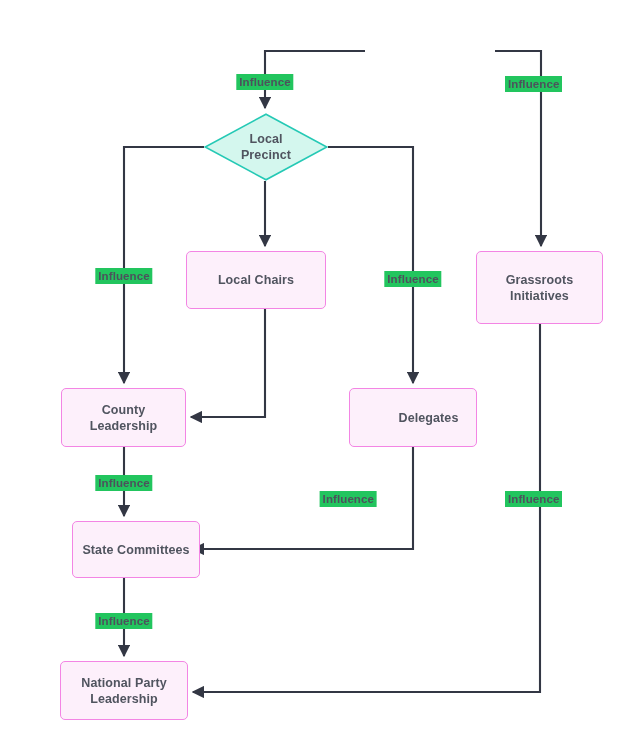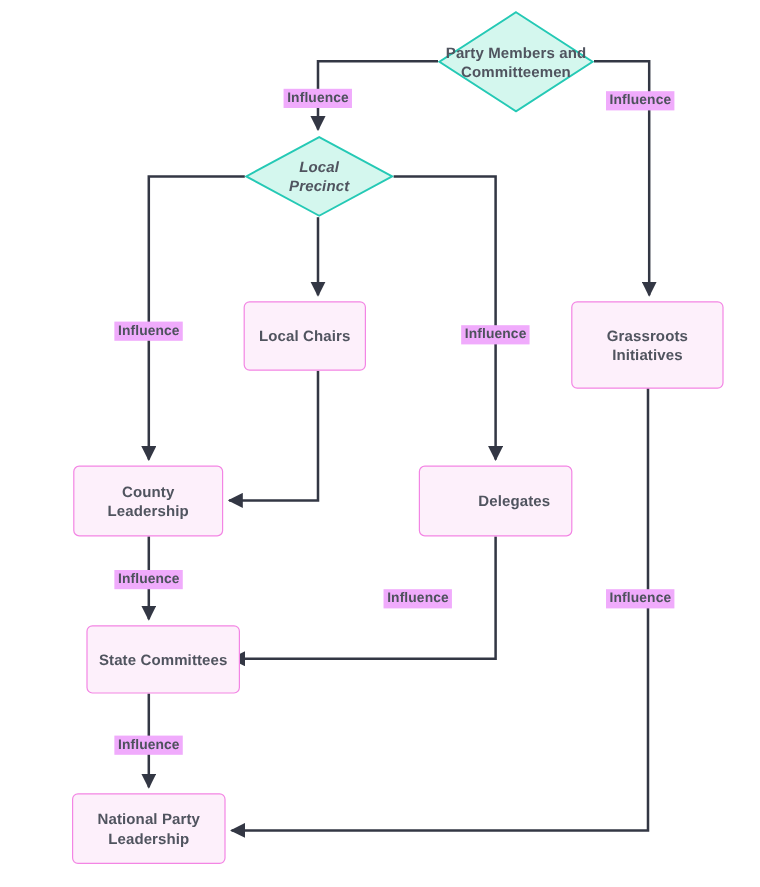--- a/index.html
+++ b/index.html
@@ -60,21 +60,21 @@
     width: 100%;
     text-align: center;
   }
   .edge-label {
     position: absolute;
     font-size: 11.5px;
     font-weight: bold;
     color: #4d515c;
     letter-spacing: .1px;
     white-space: nowrap;
-    background: #f0abfc;
+    background: #22c55e;
     padding: 1px 3px;
     line-height: 14px;
   }
 </style>
 </head>
 <body>
 
 <div id="canvas">
 
   <svg id="edges" viewBox="0 0 633 739">
@@ -100,37 +100,30 @@
       <path d="M 124,447 L 124,516" marker-end="url(#arrow)"></path>
 
       <path d="M 413,447 L 413,549 L 193,549" marker-end="url(#arrow)"></path>
 
       <path d="M 124,578 L 124,656" marker-end="url(#arrow)"></path>
 
       <path d="M 540,309 L 540,692 L 193,692" marker-end="url(#arrow)"></path>
     </g>
   </svg>
 
-  <div class="node diamond-wrap" style="left:365px; top:9px; width:130px; height:85px;">
-    <svg class="dia" width="130" height="85" viewBox="0 0 130 85">
-      <polygon points="65,1.2 128.8,42.5 65,83.8 1.2,42.5" fill="#d4f7ee" stroke="#25c9b5" stroke-width="1.6"></polygon>
-    </svg>
-    <div class="dlabel">Party Members and
-Committeemen</div>
-  </div>
 
-  <div class="node diamond-wrap" style="left:204px; top:113px; width:124px; height:68px;font-style:italic;">
+  <div class="node diamond-wrap" style="left:204px; top:113px; width:124px; height:68px;">
     <svg class="dia" width="124" height="68" viewBox="0 0 124 68">
       <polygon points="62,1.2 122.8,34 62,66.8 1.2,34" fill="#d4f7ee" stroke="#25c9b5" stroke-width="1.6"></polygon>
     </svg>
     <div class="dlabel">Local
 Precinct</div>
   </div>
 
-  <div class="node rect" style="left:203px; top:251px; width:102px; height:58px;">
+  <div class="node rect" style="left:186px; top:251px; width:140px; height:58px;">
     <span>Local Chairs</span>
   </div>
 
   <div class="node rect" style="left:476px; top:251px; width:127px; height:73px;">
     <span>Grassroots
 Initiatives</span>
   </div>
 
   <div class="node rect" style="left:61px; top:388px; width:125px; height:59px;text-align:center;">
     <span>County

